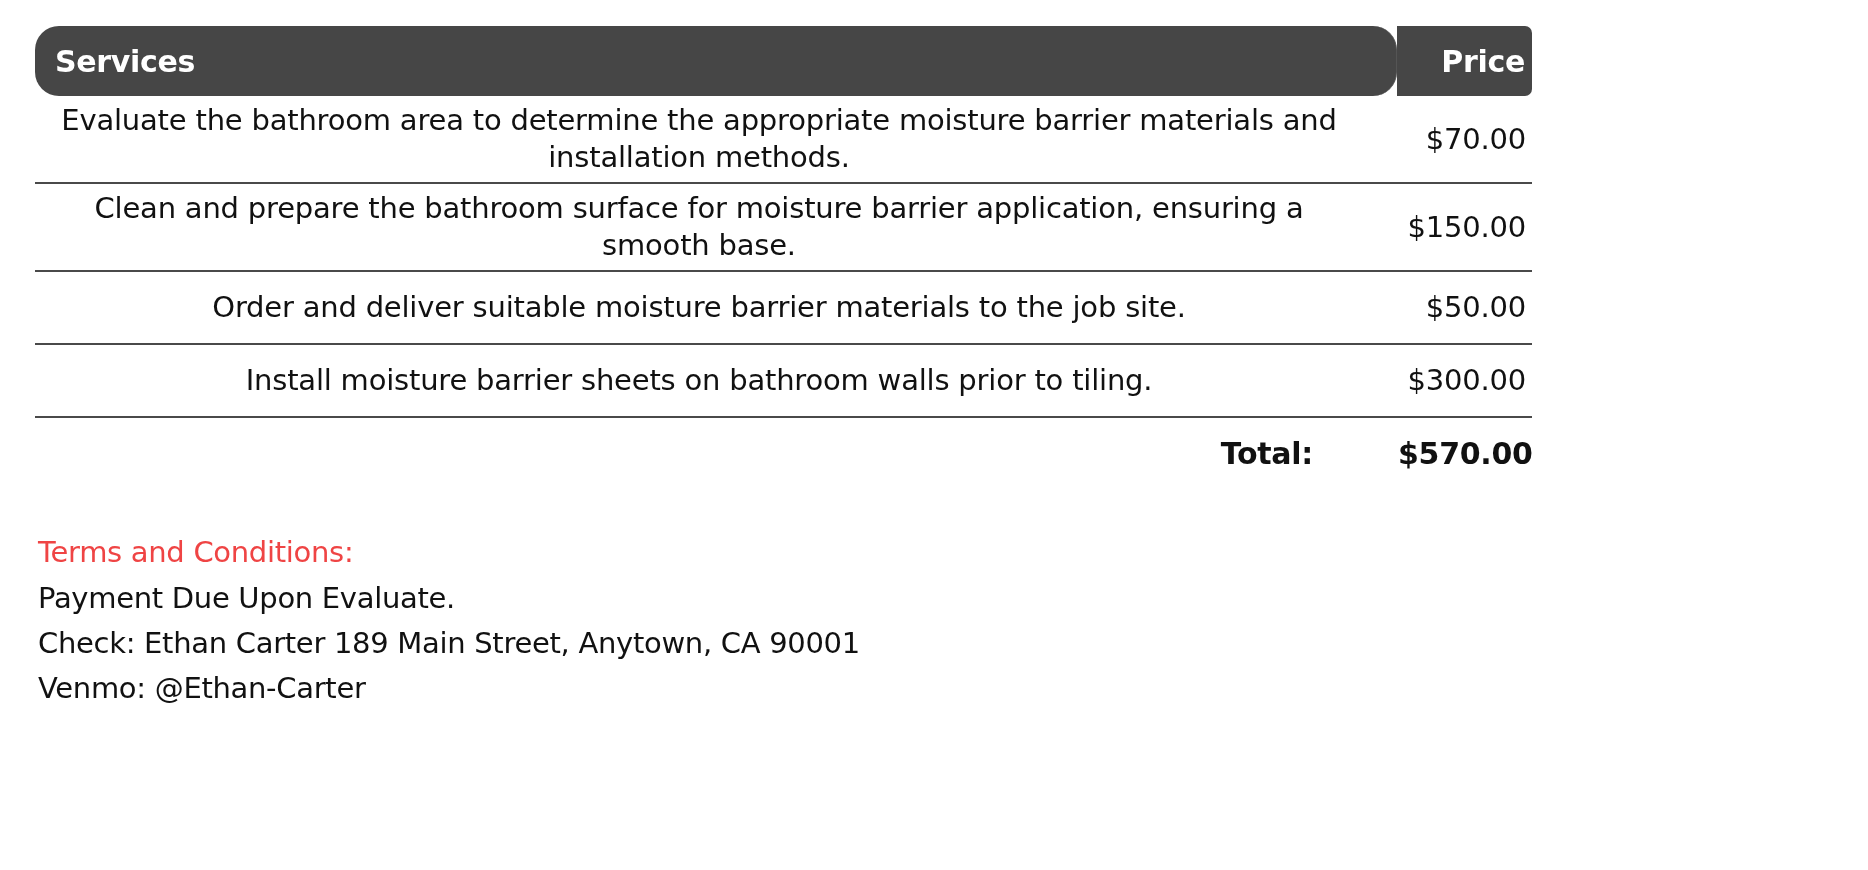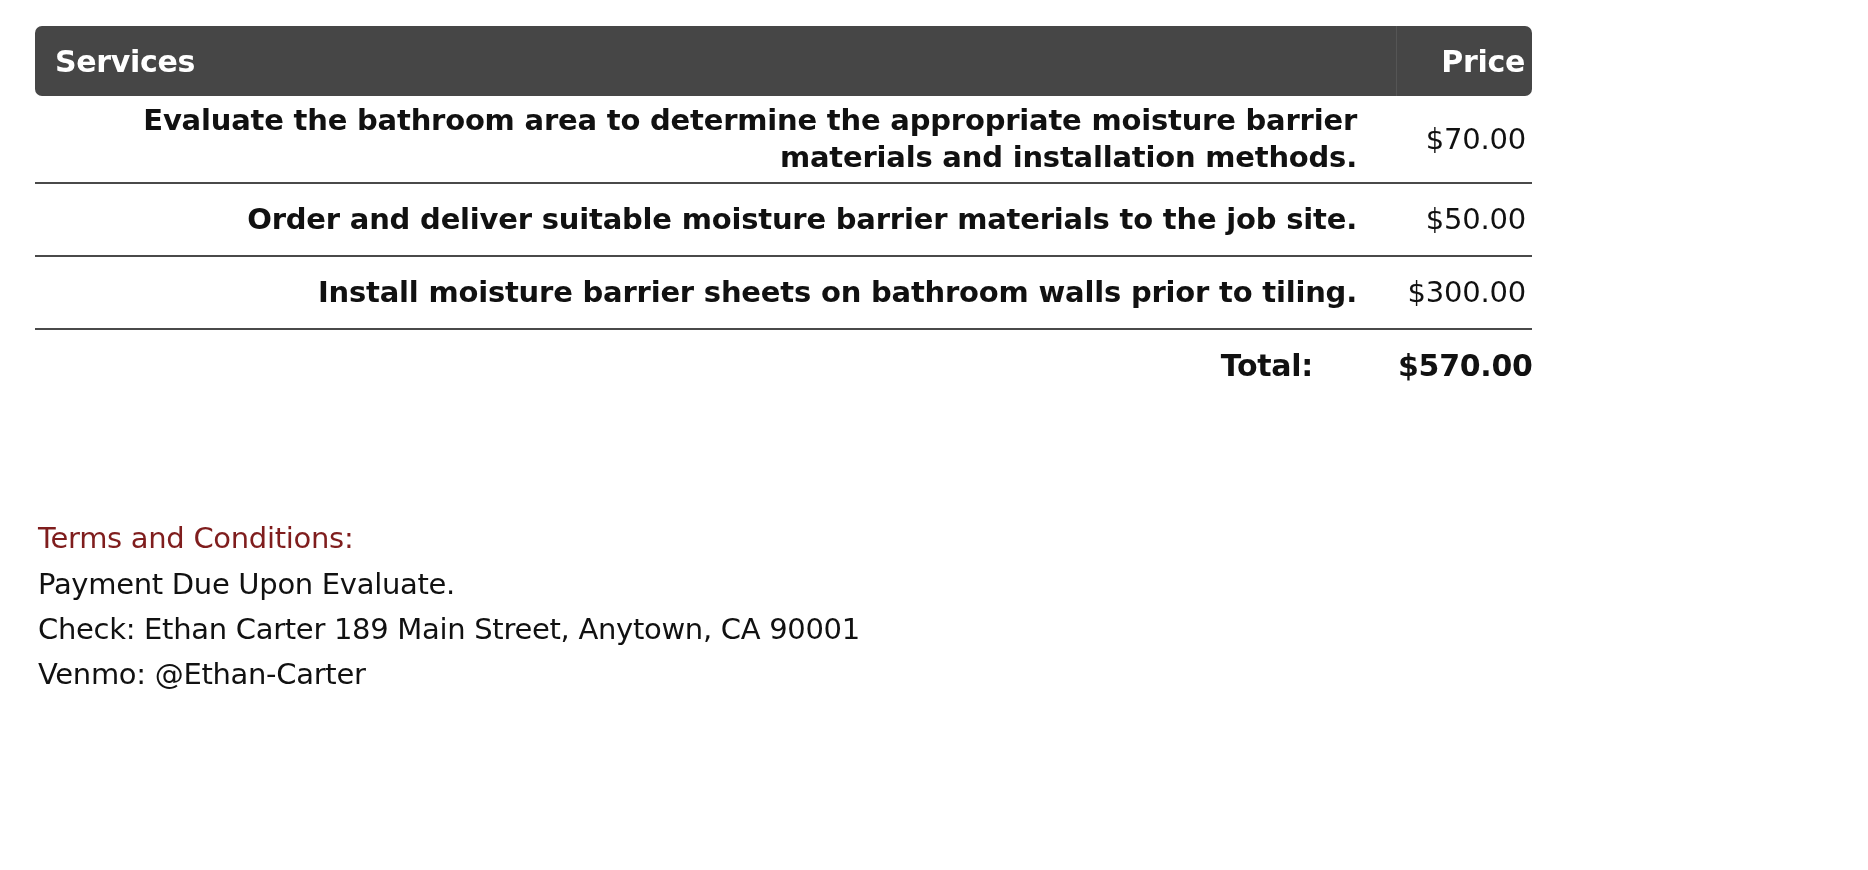--- a/index.html
+++ b/index.html
@@ -37,39 +37,39 @@
     font-size: 30px;
     height: 70px;
     padding: 0 20px;
     letter-spacing: -0.3px;
   }
   table.services thead th.th-desc {
     text-align: left;
     border-top-left-radius: 7px;
     border-bottom-left-radius: 7px;
     border-right: 1px solid #555555;
+    border-radius: 24px;
   }
   table.services thead th.th-price {
     text-align: right;
     padding-right: 7px;
     border-top-right-radius: 7px;
     border-bottom-right-radius: 7px;
   }
 
   table.services tbody td {
     font-size: 29px;
     line-height: 37px;
     border-bottom: 2px solid #4a4a4a;
     vertical-align: middle;
     letter-spacing: -0.2px;
   }
   table.services tbody td.td-desc {
     padding: 0 40px 0 6px;
-    text-align: right;
-    font-weight: bold;
+    text-align: center;
   }
   table.services tbody td.td-price {
     padding: 0 6px 0 0;
     text-align: right;
     white-space: nowrap;
   }
   tr.row-two td { height: 86px; }
   tr.row-one td { height: 71px; }
 
   table.services tfoot td {
@@ -91,24 +91,25 @@
   }
 
   .terms {
     position: absolute;
     left: 38px;
     top: 517px;
     width: 1400px;
   }
   .terms .terms-title {
     font-size: 29px;
-    color: #7f1d1d;
+    color: #ef4444;
     height: 45px;
     line-height: 42px;
     letter-spacing: -0.3px;
+    margin-top: 14px;
   }
   .terms .terms-line {
     font-size: 29px;
     color: #111111;
     height: 45px;
     line-height: 45px;
     white-space: nowrap;
     letter-spacing: -0.3px;
   }
 </style>
@@ -125,20 +126,24 @@
       <tr>
         <th class="th-desc">Services</th>
         <th class="th-price">Price</th>
       </tr>
     </thead>
     <tbody>
       <tr class="row-two">
         <td class="td-desc">Evaluate the bathroom area to determine the appropriate moisture barrier materials and installation methods.</td>
         <td class="td-price">$70.00</td>
       </tr>
+      <tr class="row-two">
+        <td class="td-desc">Clean and prepare the bathroom surface for moisture barrier application, ensuring a smooth base.</td>
+        <td class="td-price">$150.00</td>
+      </tr>
       <tr class="row-one">
         <td class="td-desc">Order and deliver suitable moisture barrier materials to the job site.</td>
         <td class="td-price">$50.00</td>
       </tr>
       <tr class="row-one">
         <td class="td-desc">Install moisture barrier sheets on bathroom walls prior to tiling.</td>
         <td class="td-price">$300.00</td>
       </tr>
     </tbody>
     <tfoot>

